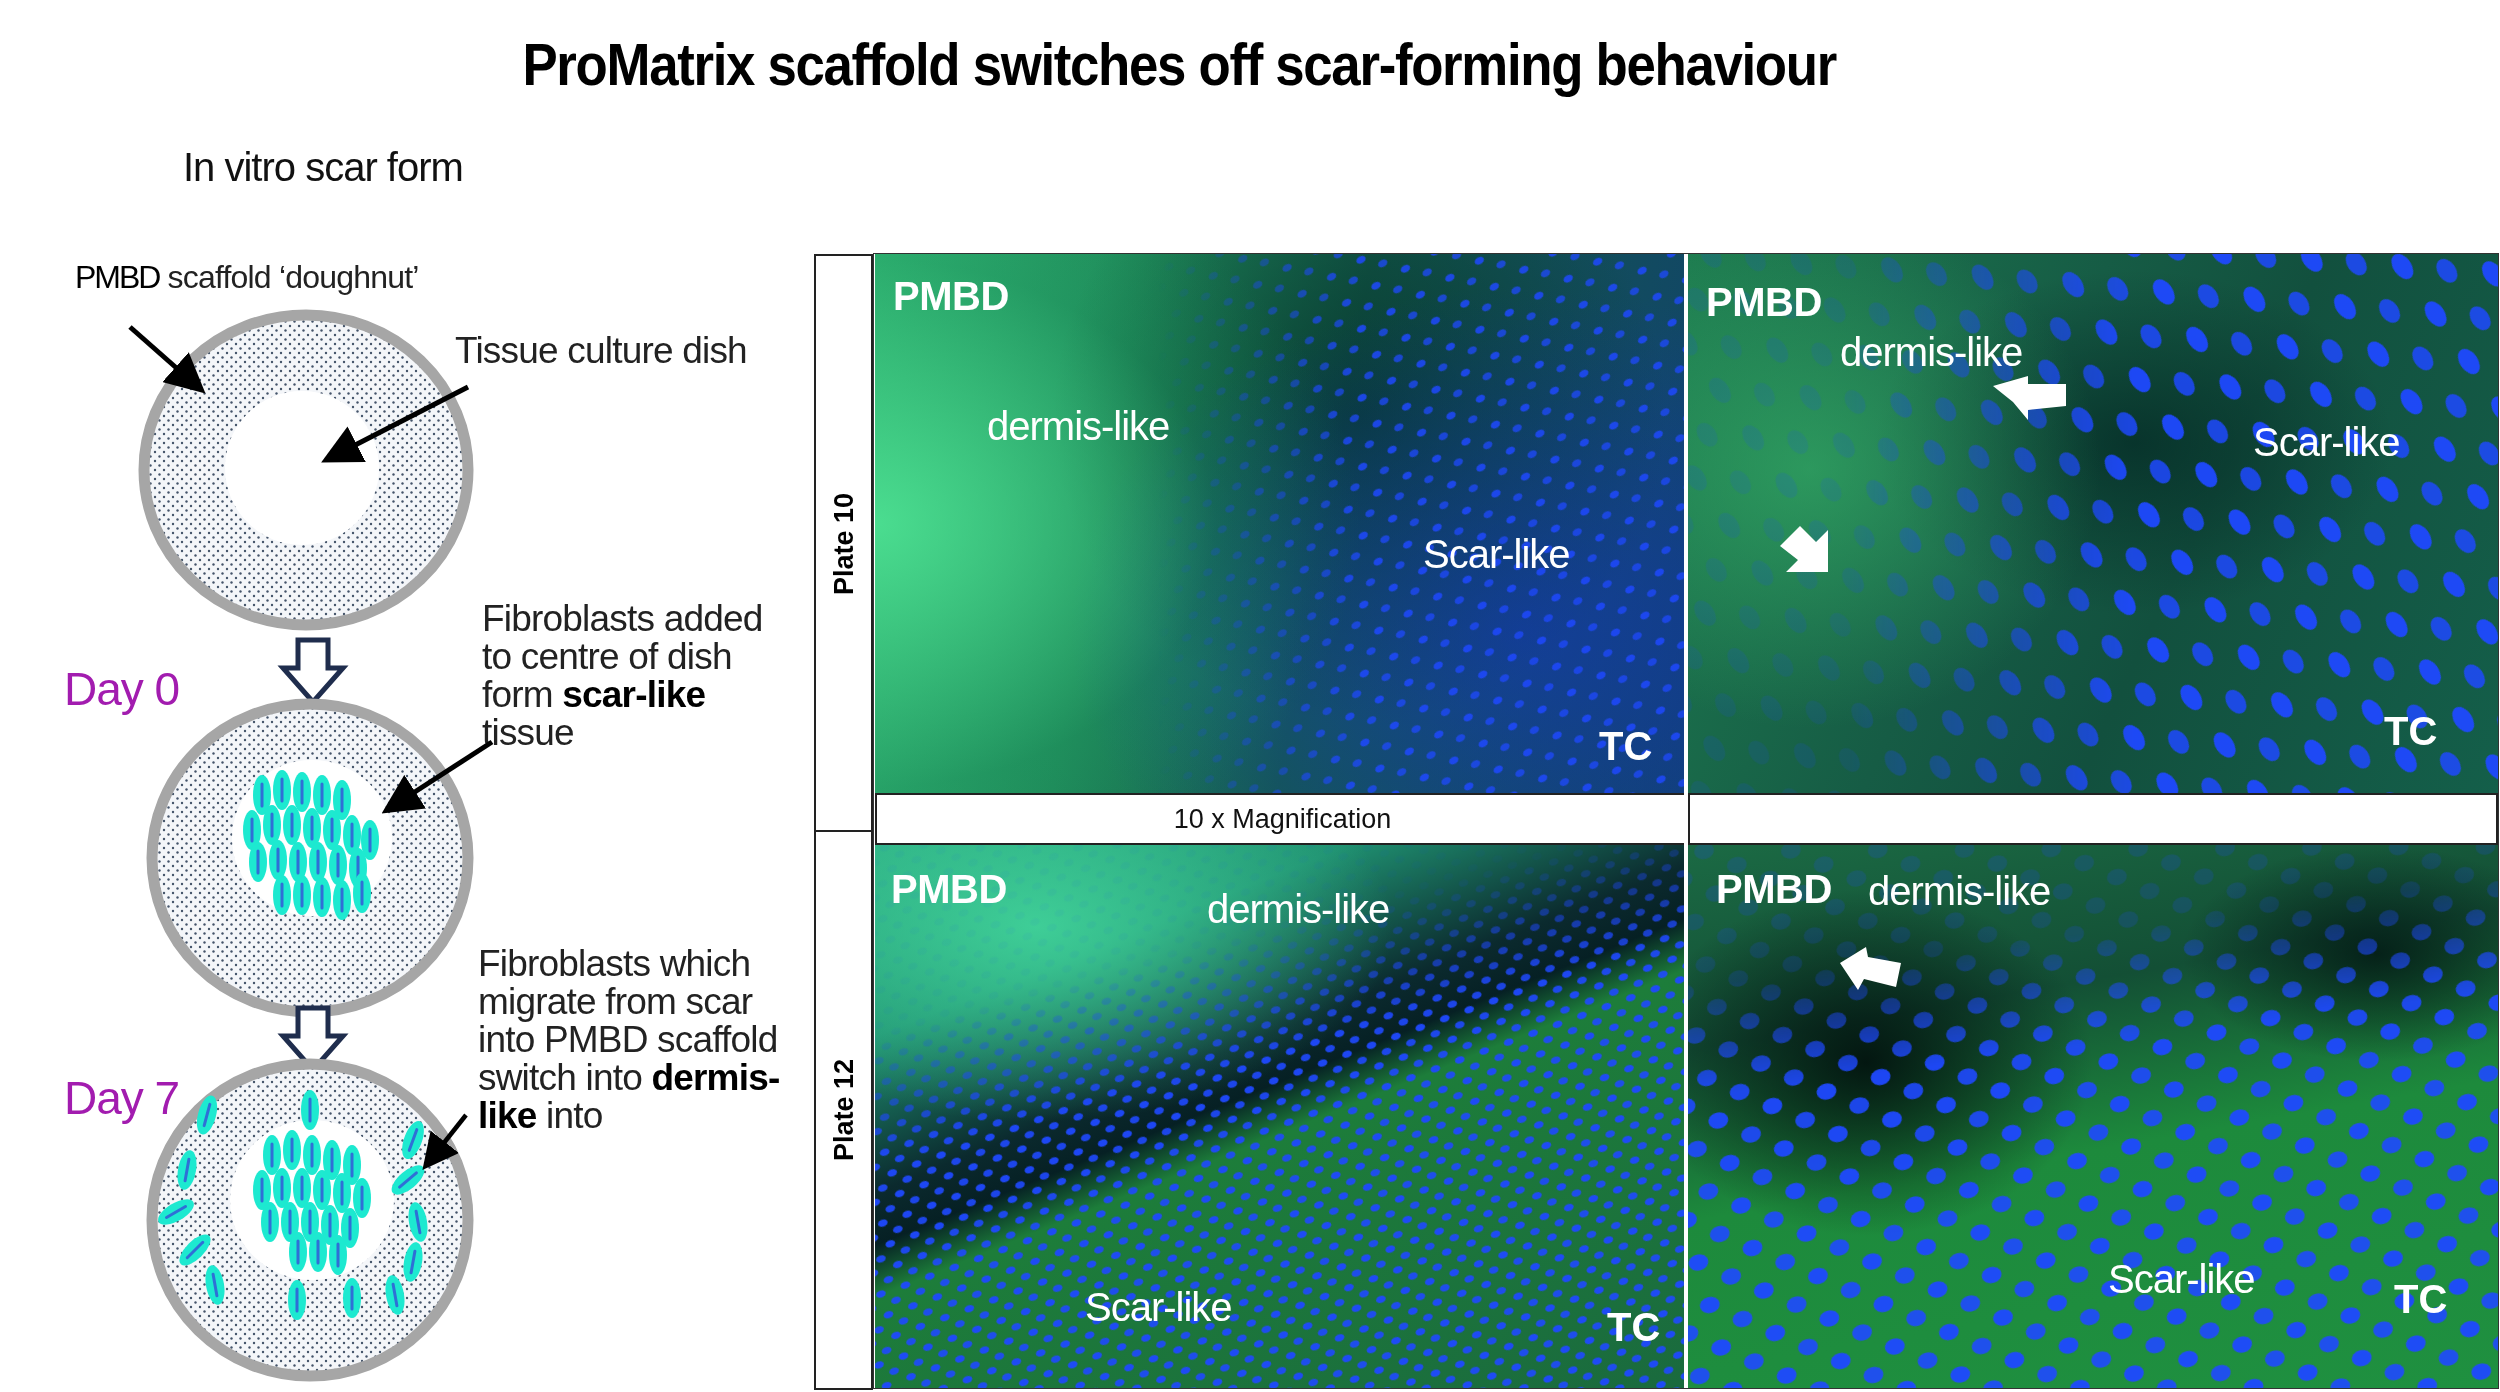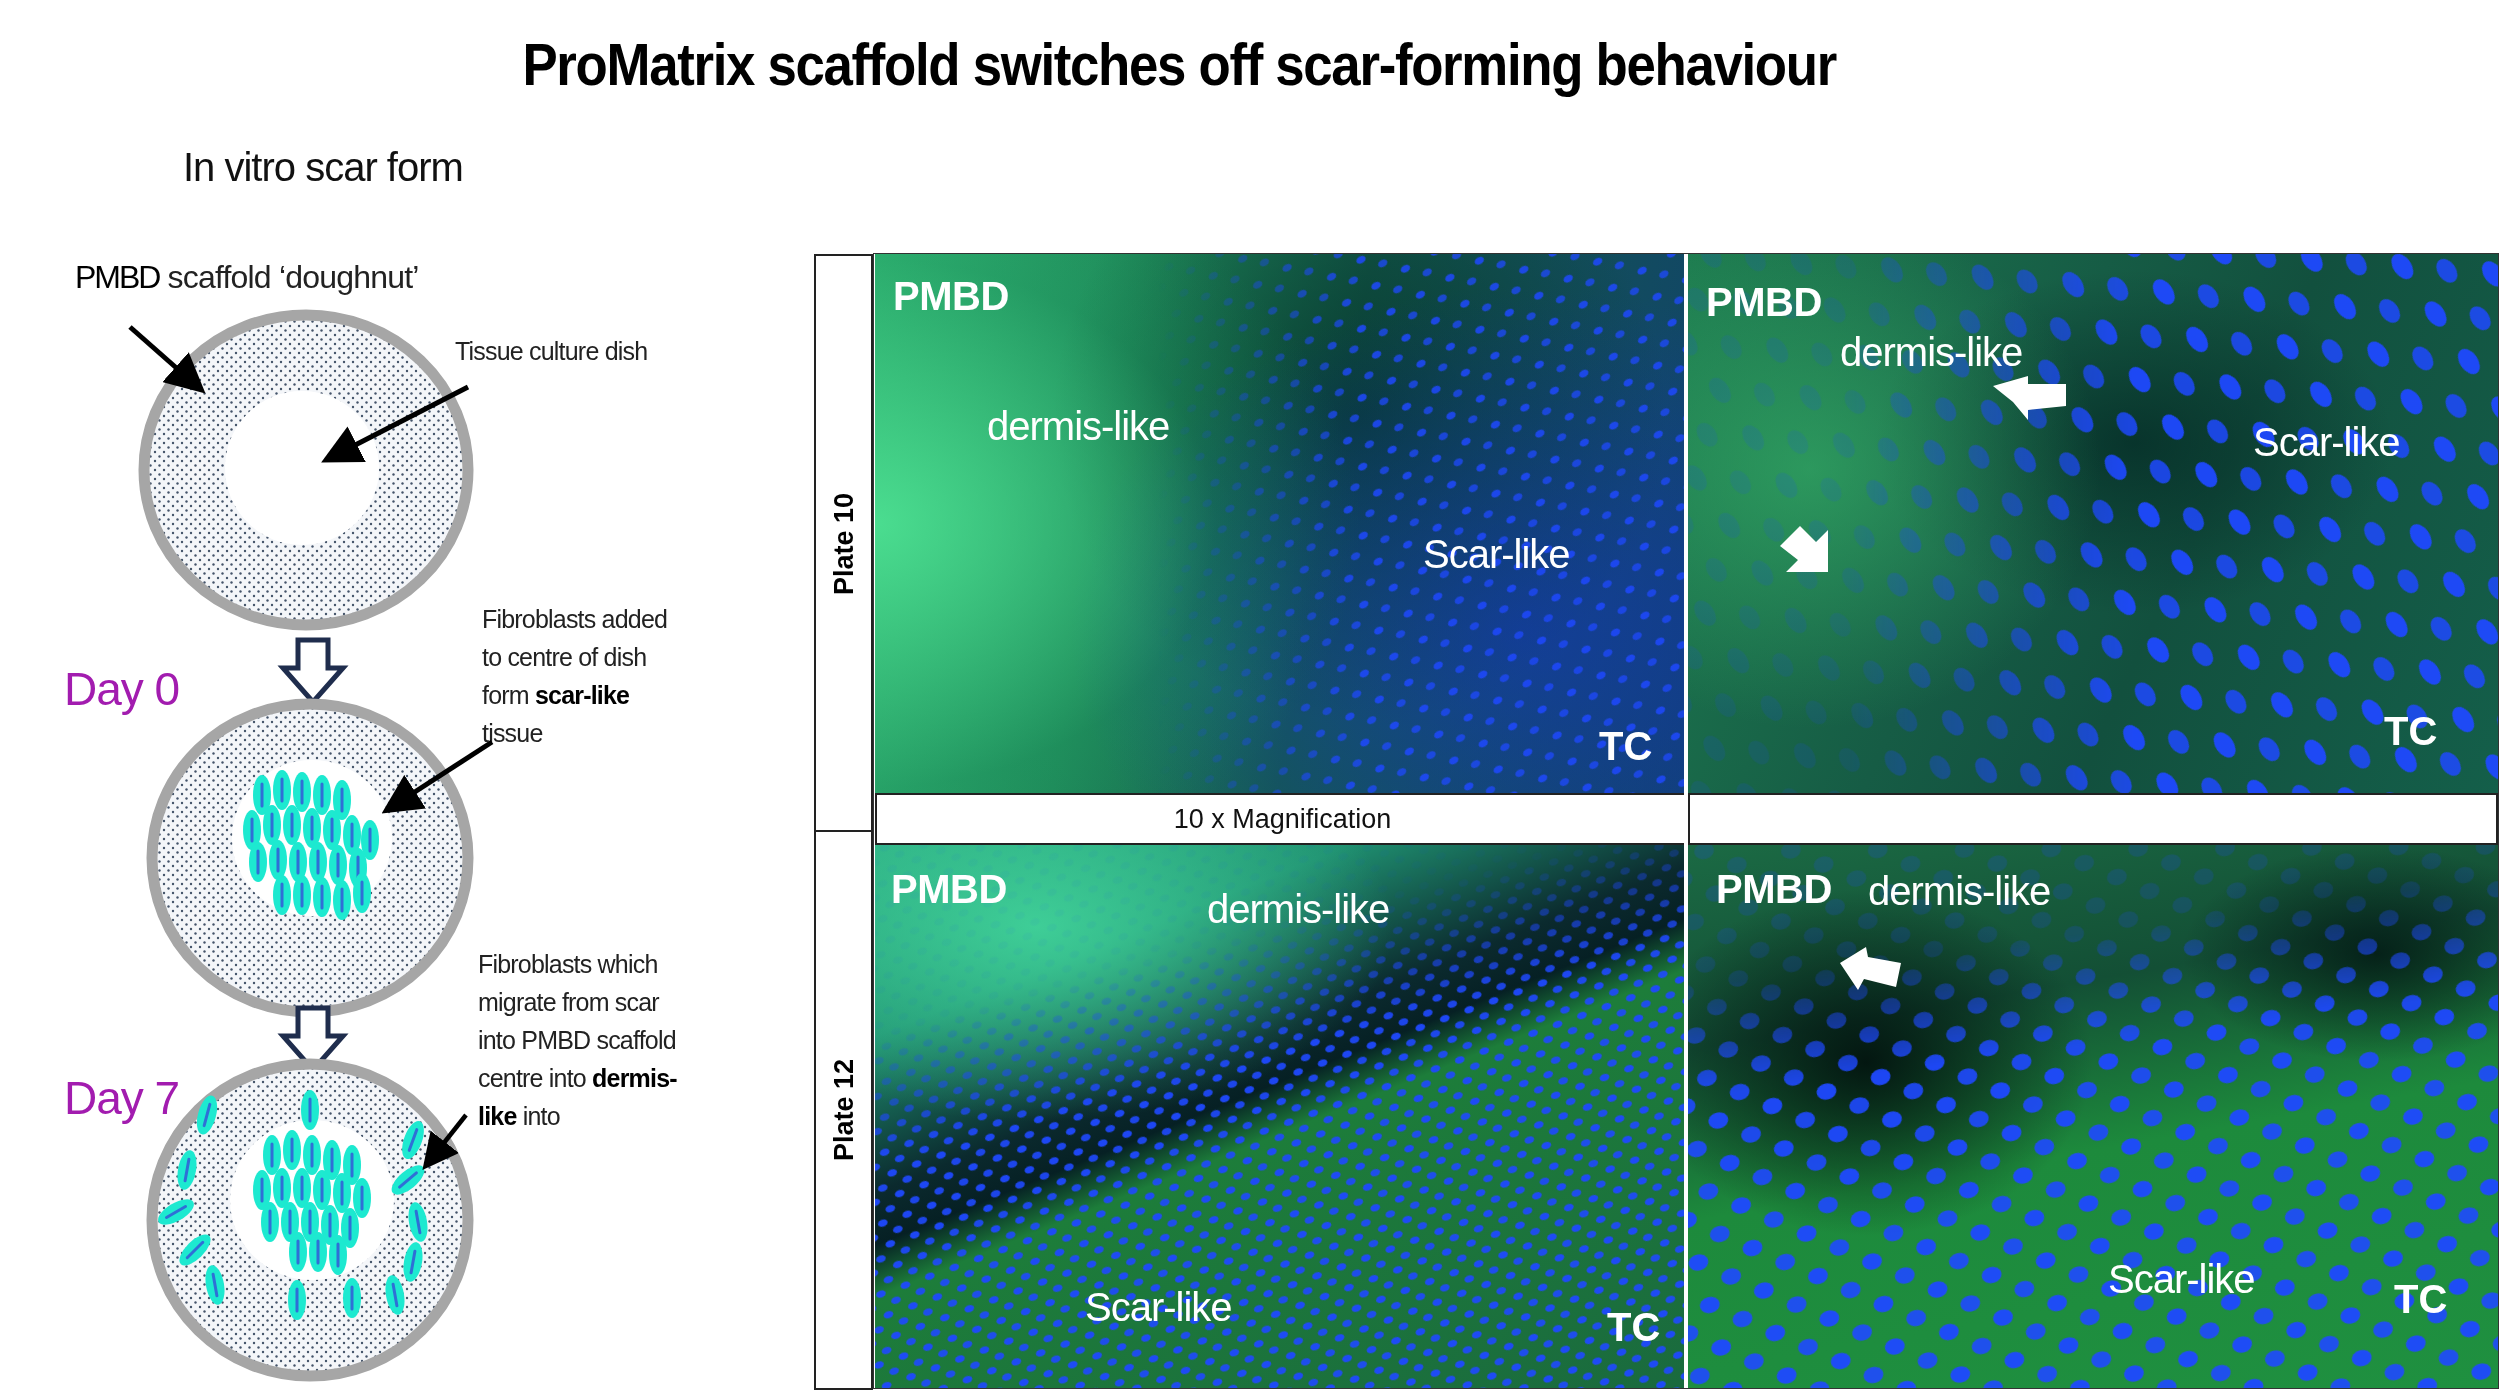--- a/index.html
+++ b/index.html
@@ -3,21 +3,21 @@
 <meta charset="utf-8">
 <style>
   html, body { margin:0; padding:0; background:#ffffff; }
   body { width:2500px; height:1392px; position:relative; overflow:hidden;
          font-family:"Liberation Sans", sans-serif; color:#111; }
   .abs { position:absolute; }
   .title { left:0; width:2680px; top:30px; text-align:center; font-weight:bold;
            font-size:60px; letter-spacing:-1.5px; transform:scaleX(0.88); transform-origin:left top;
            color:#000; white-space:nowrap; }
   .subtitle { left:183px; top:145px; font-size:40px; letter-spacing:-1px; color:#111; white-space:nowrap; }
-  .label { font-size:25px; letter-spacing:-0.8px; color:#222; white-space:nowrap; line-height:38px; }
+  .label { font-size:37px; letter-spacing:-0.8px; color:#222; white-space:nowrap; line-height:38px; }
   .label b { color:#000; }
   .day { font-size:46px; letter-spacing:-1px; color:#a21caf; white-space:nowrap; }
   svg.diagram { position:absolute; left:0; top:0; }
 
   
   .plate-col { left:814px; width:59px; border:2px solid #222; background:#fff; box-sizing:border-box; }
   .plate-label { position:absolute; left:50%; top:50%; transform:translate(-50%,-50%) rotate(-90deg);
                  font-weight:bold; font-size:27px; white-space:nowrap; color:#000; }
   .panel { position:absolute; overflow:hidden; box-sizing:border-box; }
   .panel .txt { position:absolute; color:#fff; white-space:nowrap; }
@@ -45,21 +45,21 @@
   <div>to centre of dish</div>
   <div><span>form </span><b>scar-like</b></div>
   <div>tissue</div>
 </div>
 <div class="abs day" style="left:64px;top:662px;">Day 0</div>
 
 <div class="abs label" style="left:478px;top:945px;">
   <div>Fibroblasts which</div>
   <div>migrate from scar</div>
   <div>into PMBD scaffold</div>
-  <div><span>centre into </span><b>dermis-</b></div>
+  <div><span>switch into </span><b>dermis-</b></div>
   <div><b>like</b><span> into</span></div>
 </div>
 <div class="abs day" style="left:64px;top:1027px;margin-top:44px;">Day 7</div>
 
 <svg class="diagram" width="800" height="1392" viewBox="0 0 800 1392">
   <defs>
     <pattern id="dots" width="9" height="9" patternUnits="userSpaceOnUse">
       <rect width="9" height="9" fill="#f4f6f9"></rect>
       <circle cx="2" cy="2" r="1.2" fill="#44546a"></circle>
       <circle cx="6.5" cy="6.5" r="1.2" fill="#44546a"></circle>

